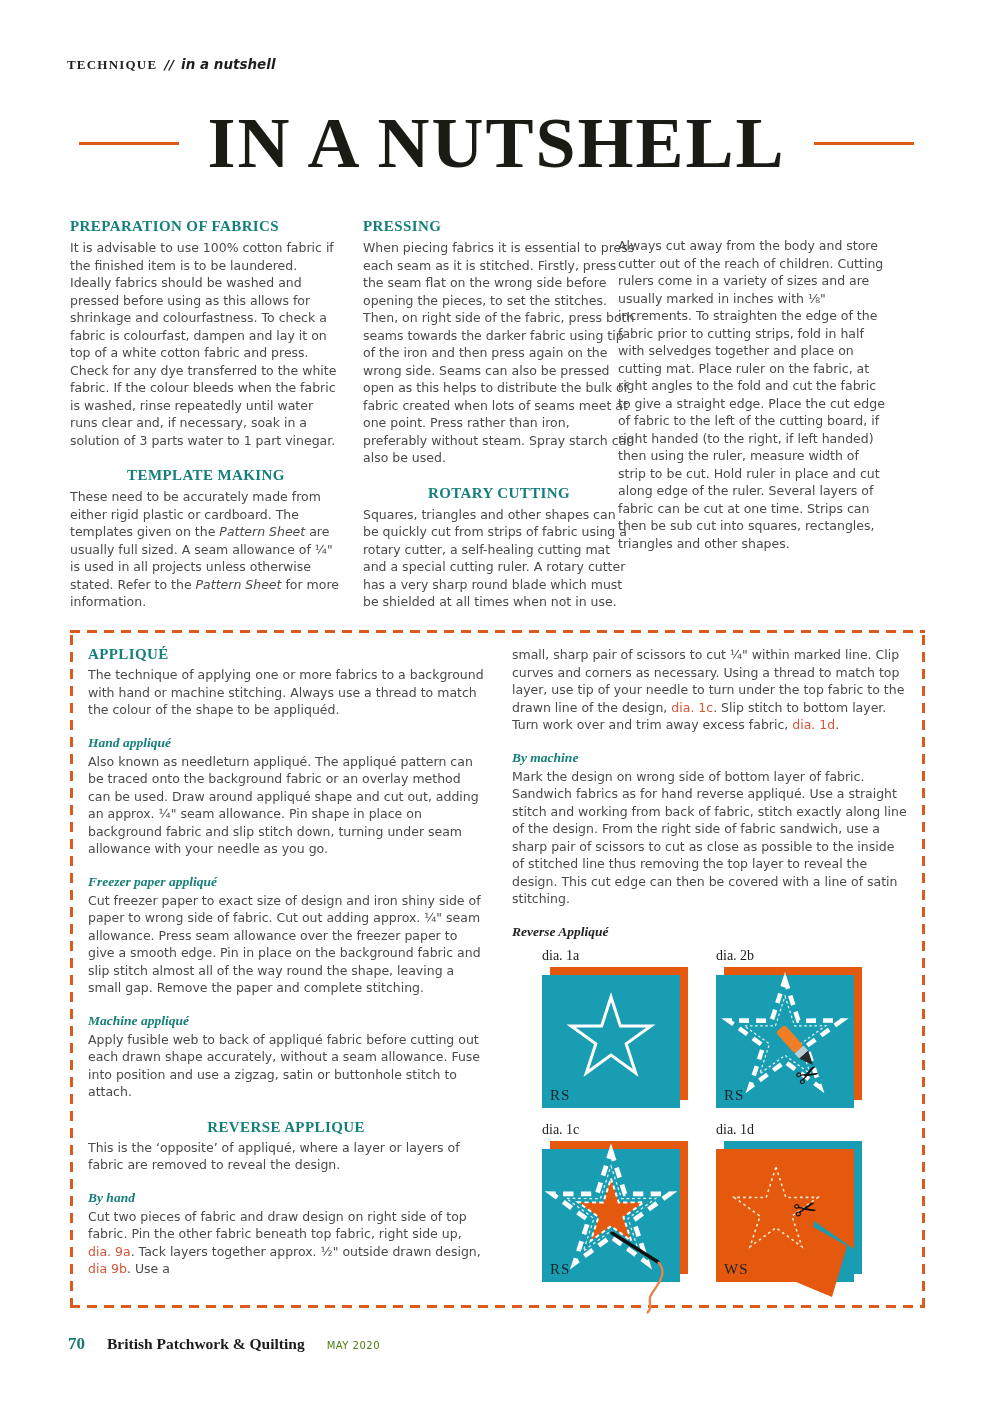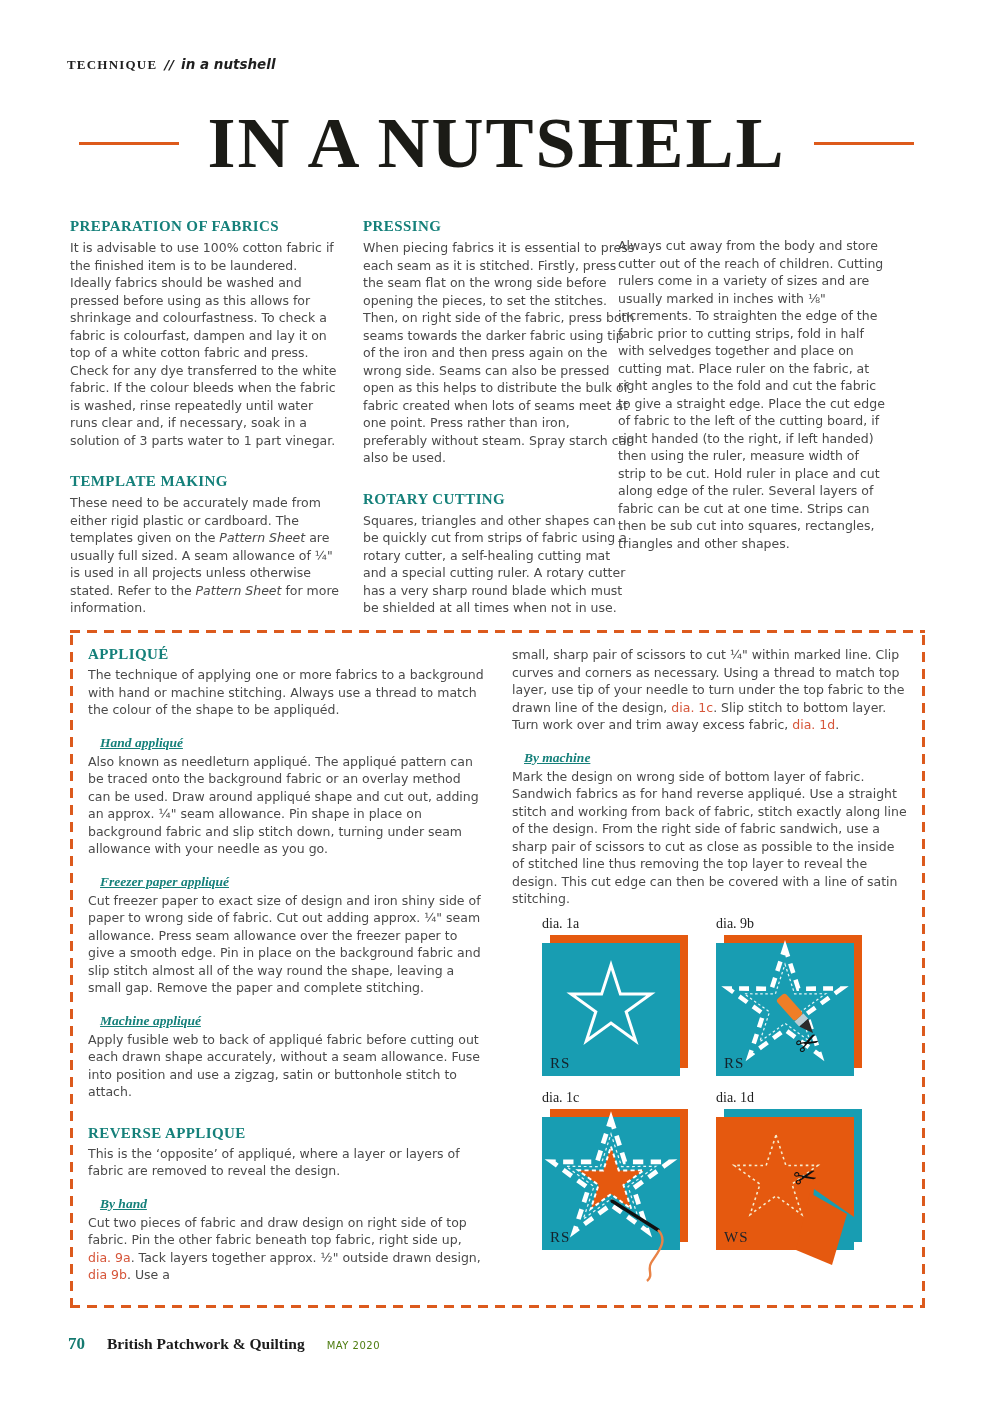--- a/index.html
+++ b/index.html
@@ -16,36 +16,36 @@
              justify-content:center;gap:28px;}
   .title-rule{width:100px;height:3px;background:#dd5a1b;flex:0 0 auto;}
   h1.title{margin:0;font-family:"Liberation Serif",serif;font-weight:600;font-size:72px;
            letter-spacing:2px;color:#1b1b16;white-space:nowrap;}
 
   
   .col{position:absolute;top:218px;width:272px;}
   .col1{left:70px;}  .col2{left:363px;}  .col3{left:618px;top:237px;}
   h2.sec{margin:0 0 4px 0;font-family:"Liberation Serif",serif;font-weight:bold;
          font-size:15px;letter-spacing:.4px;color:#15807a;}
-  h2.mt{margin-top:24px;}
+  h2.mt{margin-top:18px;text-align:center;}
   .body-p{margin:0;font-size:12.5px;line-height:17.5px;color:#4a4a4a;}
   .it{font-style:italic;}
   .ref{color:#d6563a;}
 
   
   .abox{position:absolute;left:70px;top:630px;width:855px;height:678px;box-sizing:border-box;
         padding:16px 17px 0 18px;display:flex;gap:28px;
         background:
          repeating-linear-gradient(90deg,#dc5a1d 0 10px,transparent 10px 17px) left top / 100% 3px no-repeat,
          repeating-linear-gradient(90deg,#dc5a1d 0 10px,transparent 10px 17px) left bottom / 100% 3px no-repeat,
          repeating-linear-gradient(0deg,#dc5a1d 0 10px,transparent 10px 17px) left top / 3px 100% no-repeat,
          repeating-linear-gradient(0deg,#dc5a1d 0 10px,transparent 10px 17px) right top / 3px 100% no-repeat;}
   .bcol{width:400px;}
-  h3.sub{margin:16px 0 2px 12px;font-family:"Liberation Serif",serif;font-weight:bold;
-         font-style:italic;font-size:13.5px;color:#15807a;text-decoration:underline;}
+  h3.sub{margin:16px 0 2px 0;font-family:"Liberation Serif",serif;font-weight:bold;
+         font-style:italic;font-size:13.5px;color:#15807a;}
   h3.sub.dark{color:#222222;}
   .abox h2.sec{margin-bottom:3px;}
 
   
   .diagrams{display:grid;grid-template-columns:146px 146px;column-gap:28px;row-gap:14px;
             margin:8px 0 0 30px;}
   .diagram{margin:0;}
   .diagram figcaption{font-family:"Liberation Serif",serif;font-size:14px;color:#1d1d1d;
                       margin-bottom:3px;}
   .swatch{position:relative;width:146px;height:141px;}
@@ -120,38 +120,39 @@
       <h3 class="sub">By hand</h3>
       <p class="body-p"><span>Cut two pieces of fabric and draw design on right side of top fabric. Pin the other fabric beneath top fabric, right side up, </span><span class="ref">dia. 9a</span><span>. Tack layers together approx. ½" outside drawn design, </span><span class="ref">dia 9b</span><span>. Use a</span></p>
     </div>
 
     <div class="bcol">
       <p class="body-p"><span>small, sharp pair of scissors to cut ¼" within marked line. Clip curves and corners as necessary. Using a thread to match top layer, use tip of your needle to turn under the top fabric to the drawn line of the design, </span><span class="ref">dia. 1c</span><span>. Slip stitch to bottom layer. Turn work over and trim away excess fabric, </span><span class="ref">dia. 1d</span><span>.</span></p>
 
       <h3 class="sub">By machine</h3>
       <p class="body-p">Mark the design on wrong side of bottom layer of fabric. Sandwich fabrics as for hand reverse appliqué. Use a straight stitch and working from back of fabric, stitch exactly along line of the design. From the right side of fabric sandwich, use a sharp pair of scissors to cut as close as possible to the inside of stitched line thus removing the top layer to reveal the design. This cut edge can then be covered with a line of satin stitching.</p>
 
+      <h3 class="sub dark">Reverse Appliqué</h3>
 
       <div class="diagrams">
 
         <figure class="diagram">
           <figcaption>dia. 1a</figcaption>
           <div class="swatch">
             <div class="sq back orange"></div>
             <div class="sq front teal">
               <svg width="138" height="133" viewBox="0 0 138 133">
                 <polygon points="69,22 78.4,51.1 108.9,51 84.2,68.9 93.7,98 69,80 44.3,98 53.8,68.9 29.1,51 59.6,51.1" fill="none" stroke="#ffffff" stroke-width="3" stroke-linejoin="miter"></polygon>
               </svg>
               <span class="corner">RS</span>
             </div>
           </div>
         </figure>
 
         <figure class="diagram">
-          <figcaption>dia. 9b</figcaption>
+          <figcaption>dia. 2b</figcaption>
           <div class="swatch">
             <div class="sq back orange"></div>
             <div class="sq front teal">
               <svg width="138" height="133" viewBox="0 0 138 133">
                 <g transform="translate(69,64) scale(1.42) translate(-69,-64)">
                   <polygon points="69,22 78.4,51.1 108.9,51 84.2,68.9 93.7,98 69,80 44.3,98 53.8,68.9 29.1,51 59.6,51.1" fill="none" stroke="#ffffff" stroke-width="3.2" stroke-dasharray="7 5"></polygon>
                 </g>
                 <g transform="translate(69,64) scale(1.02) translate(-69,-64)">
                   <polygon points="69,22 78.4,51.1 108.9,51 84.2,68.9 93.7,98 69,80 44.3,98 53.8,68.9 29.1,51 59.6,51.1" fill="none" stroke="#e8f6f8" stroke-width="1.2" stroke-dasharray="2.5 2.5"></polygon>
                 </g>

